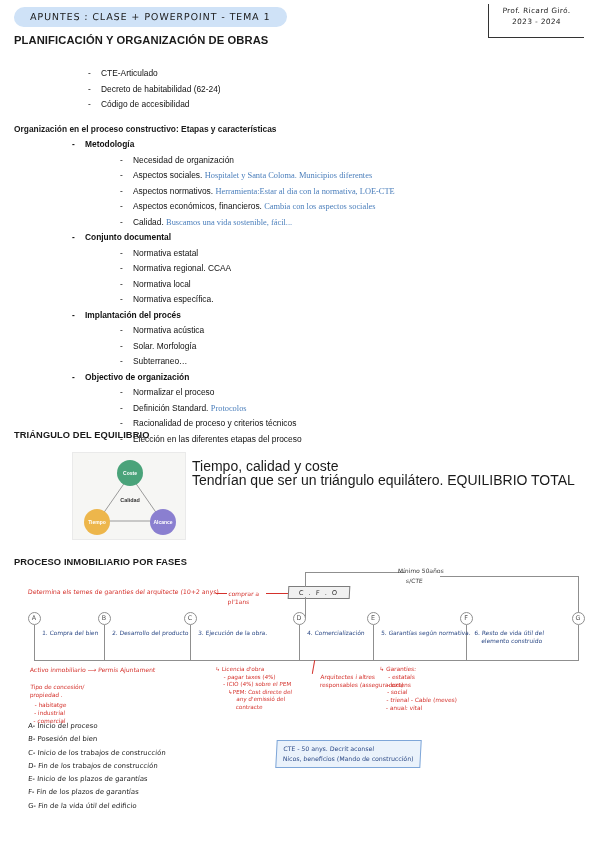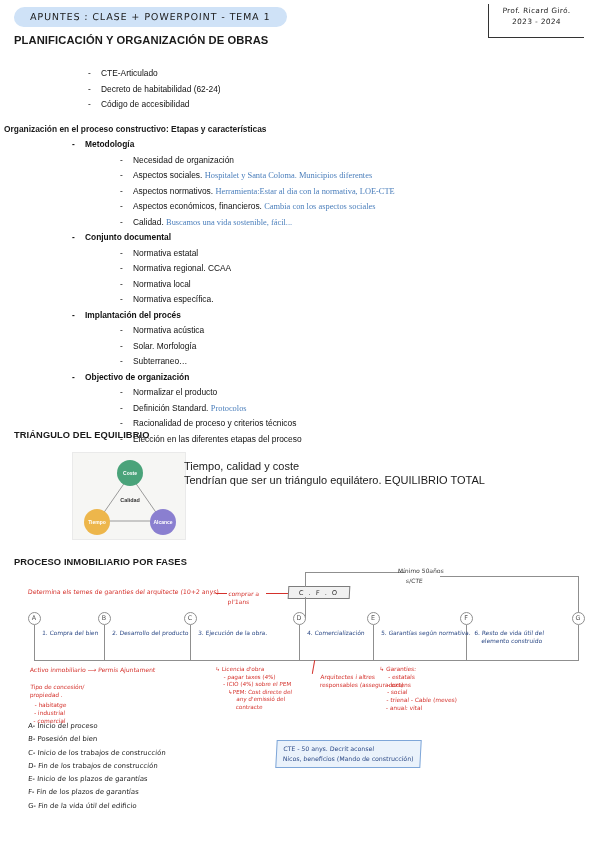--- a/index.html
+++ b/index.html
@@ -58,40 +58,40 @@
   
   .outline { position: absolute; left: 0; top: 66px; width: 600px; }
   .li { display: flex; font-size: 8.4px; line-height: 15.5px; color: #111; }
   .li .dash { width: 13px; flex: 0 0 13px; }
   .li .txt { flex: 1; }
   .lvl1 { padding-left: 88px; }
   .lvl1b { padding-left: 72px; font-weight: bold; }
   .lvl2 { padding-left: 120px; }
   .blue { color: #4a7ebb; font-family: Liberation Serif, serif; }
   .section-head {
-    font-size: 8.4px; font-weight: bold; padding-left: 4px;
+    font-size: 8.4px; font-weight: bold; padding-left: 14px;
     line-height: 15.5px; margin-top: 9px;
   }
 
   
   .h2 {
     position: absolute; left: 14px;
     font-size: 9.3px; font-weight: bold; letter-spacing: .1px;
   }
   .tri-img {
     position: absolute; left: 72px; top: 452px;
     width: 114px; height: 88px;
     background: #f6f6f4;
     border: 1px solid #eaeaea;
     overflow: hidden;
   }
   .tri-img svg { display: block; }
   .tri-caption {
-    position: absolute; left: 184px; top: 459px;
-    font-size: 11px; line-height: 14px;
+    position: absolute; left: 192px; top: 459px;
+    font-size: 14px; line-height: 14px;
   }
 
   
   .diagram { position: absolute; left: 0; top: 572px; width: 600px; height: 276px; }
   .hw { font-family: "DejaVu Sans", sans-serif; }
   .red { color: #d4322c; }
   .bl  { color: #2d4a86; }
   .gr  { color: #3a3a3a; }
   .ht  { position: absolute; white-space: pre; line-height: 1.35; transform: skewX(-4deg); }
   .node {
@@ -207,21 +207,21 @@
         <div class="li lvl2">
           <span class="dash">-</span>
           <span class="txt"><span class="plain">Subterraneo…</span></span>
         </div>
         <div class="li lvl1b">
           <span class="dash">-</span>
           <span class="txt">Objectivo de organización</span>
         </div>
         <div class="li lvl2">
           <span class="dash">-</span>
-          <span class="txt"><span class="plain">Normalizar el producto</span></span>
+          <span class="txt"><span class="plain">Normalizar el proceso</span></span>
         </div>
         <div class="li lvl2">
           <span class="dash">-</span>
           <span class="txt"><span class="plain">Definición Standard. </span><span class="blue">Protocolos</span></span>
         </div>
         <div class="li lvl2">
           <span class="dash">-</span>
           <span class="txt"><span class="plain">Racionalidad de proceso y criterios técnicos</span></span>
         </div>
         <div class="li lvl2">

